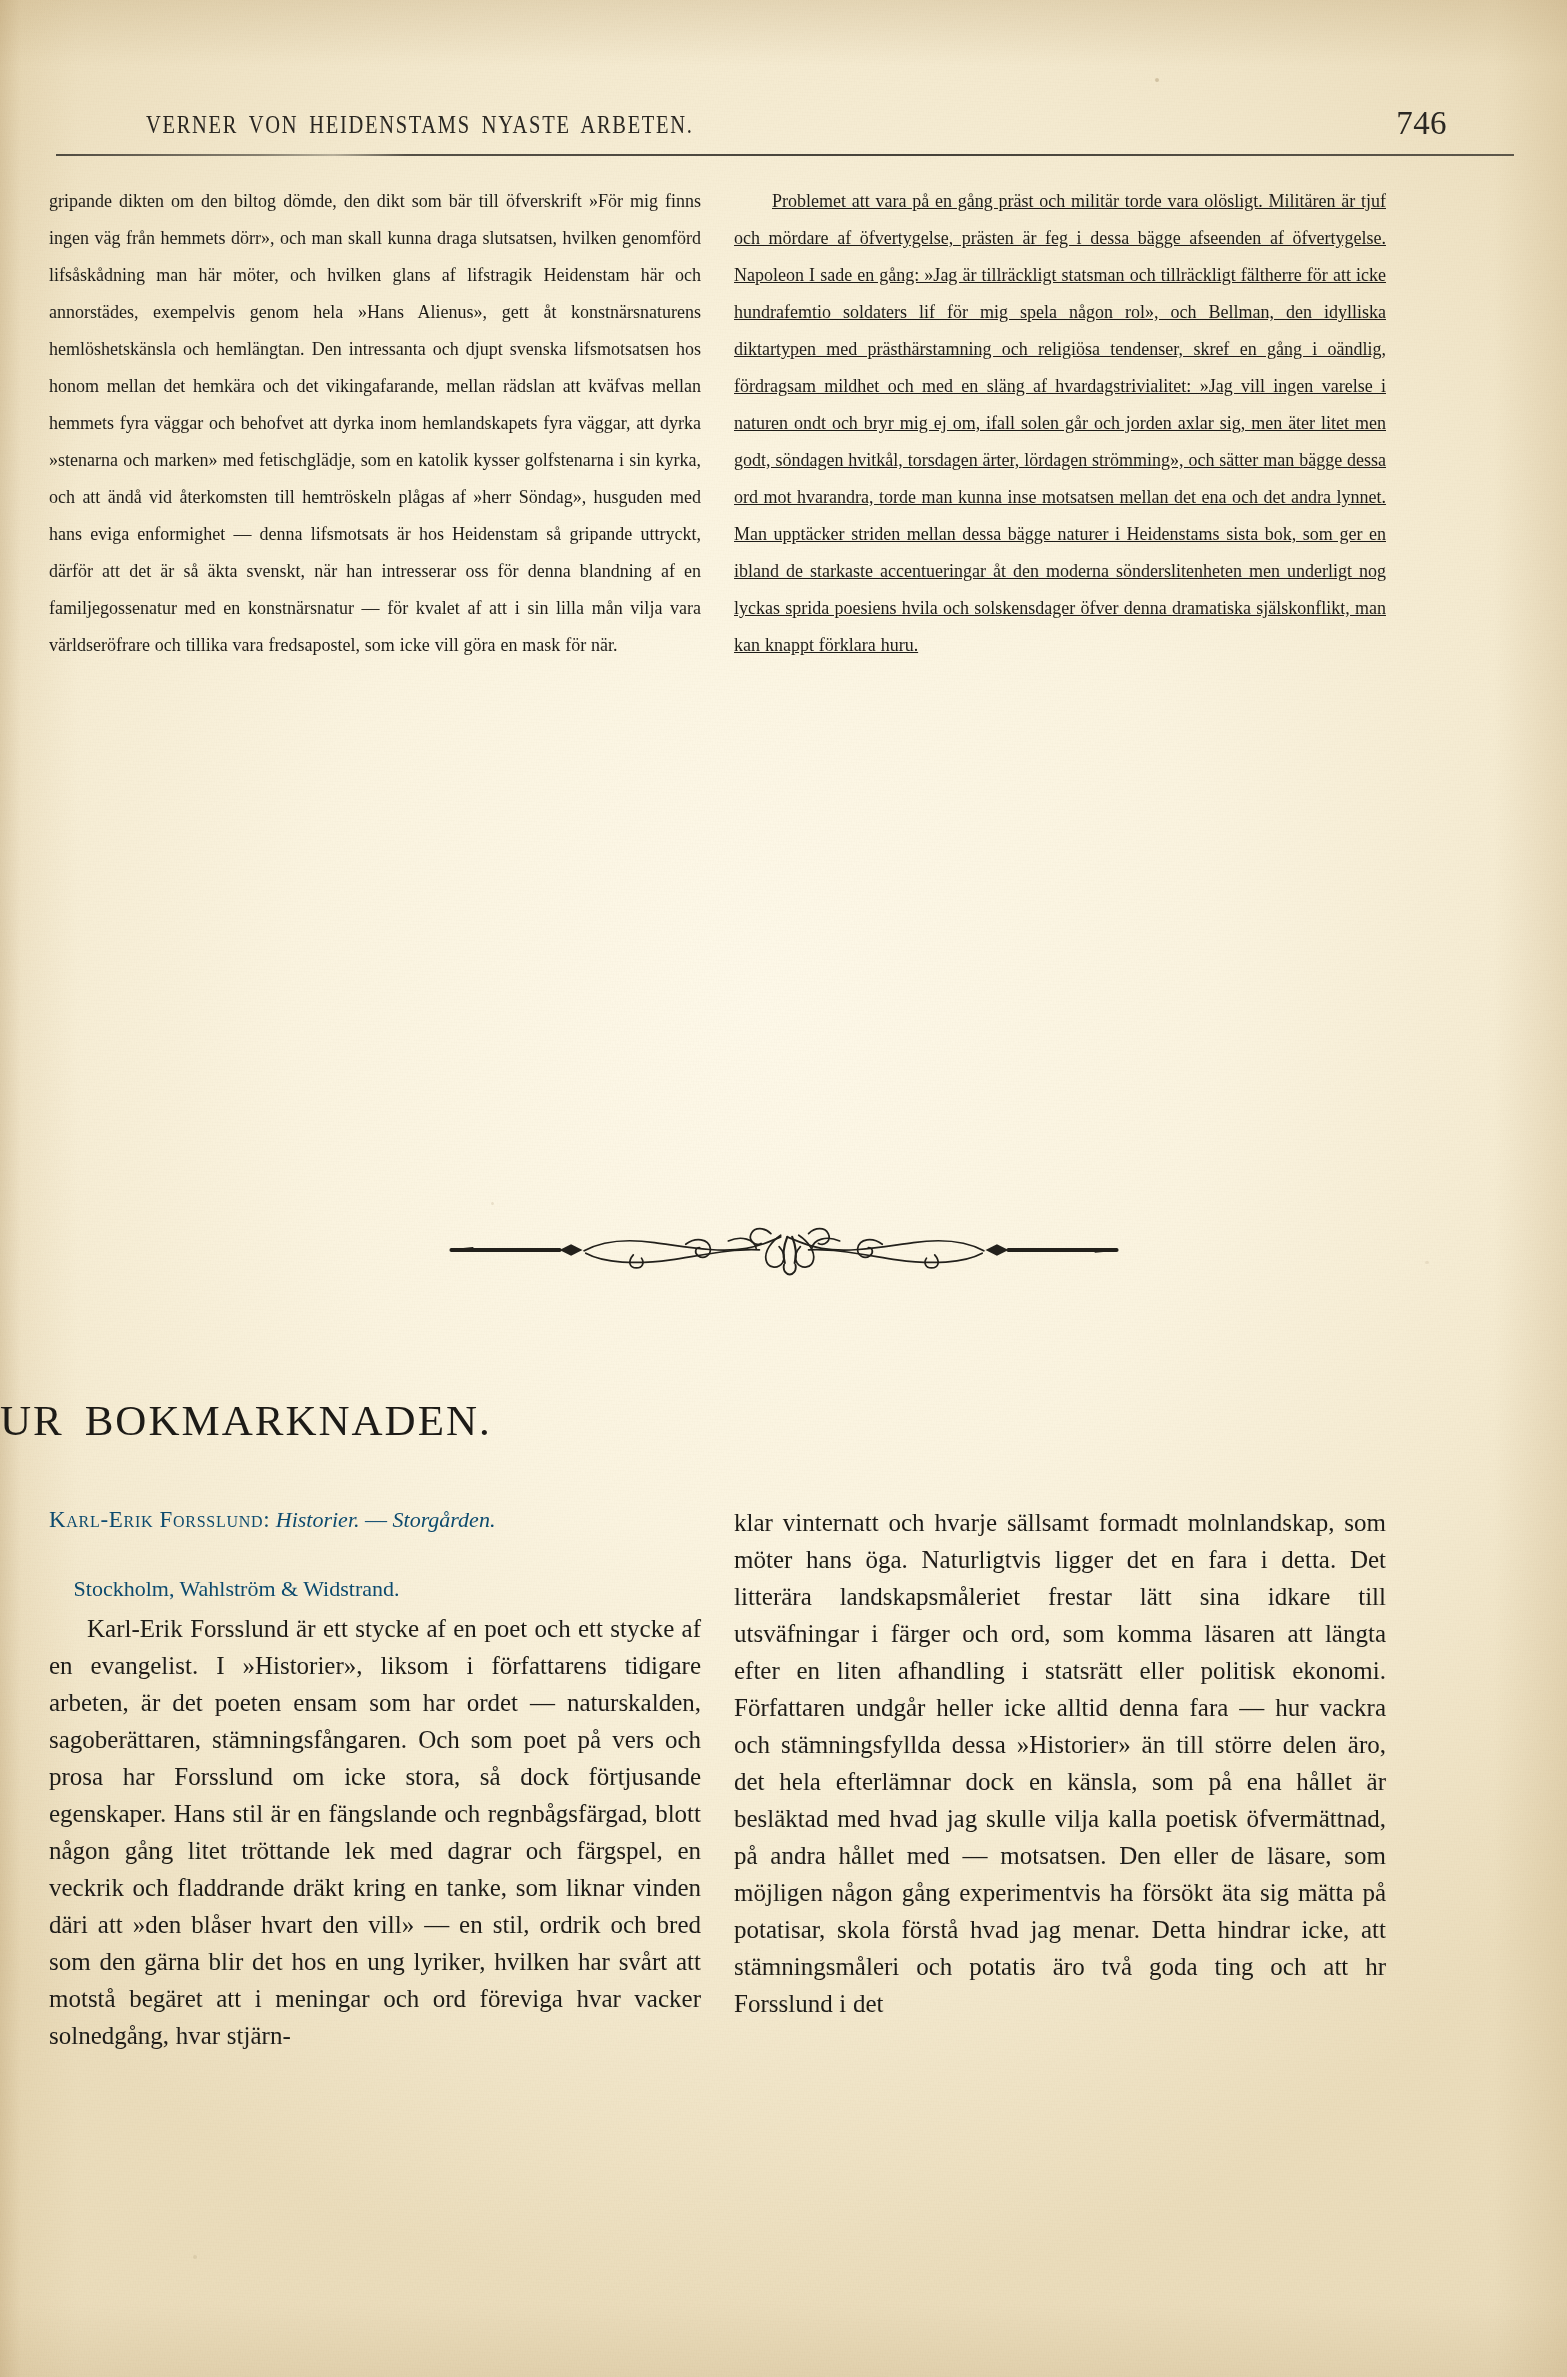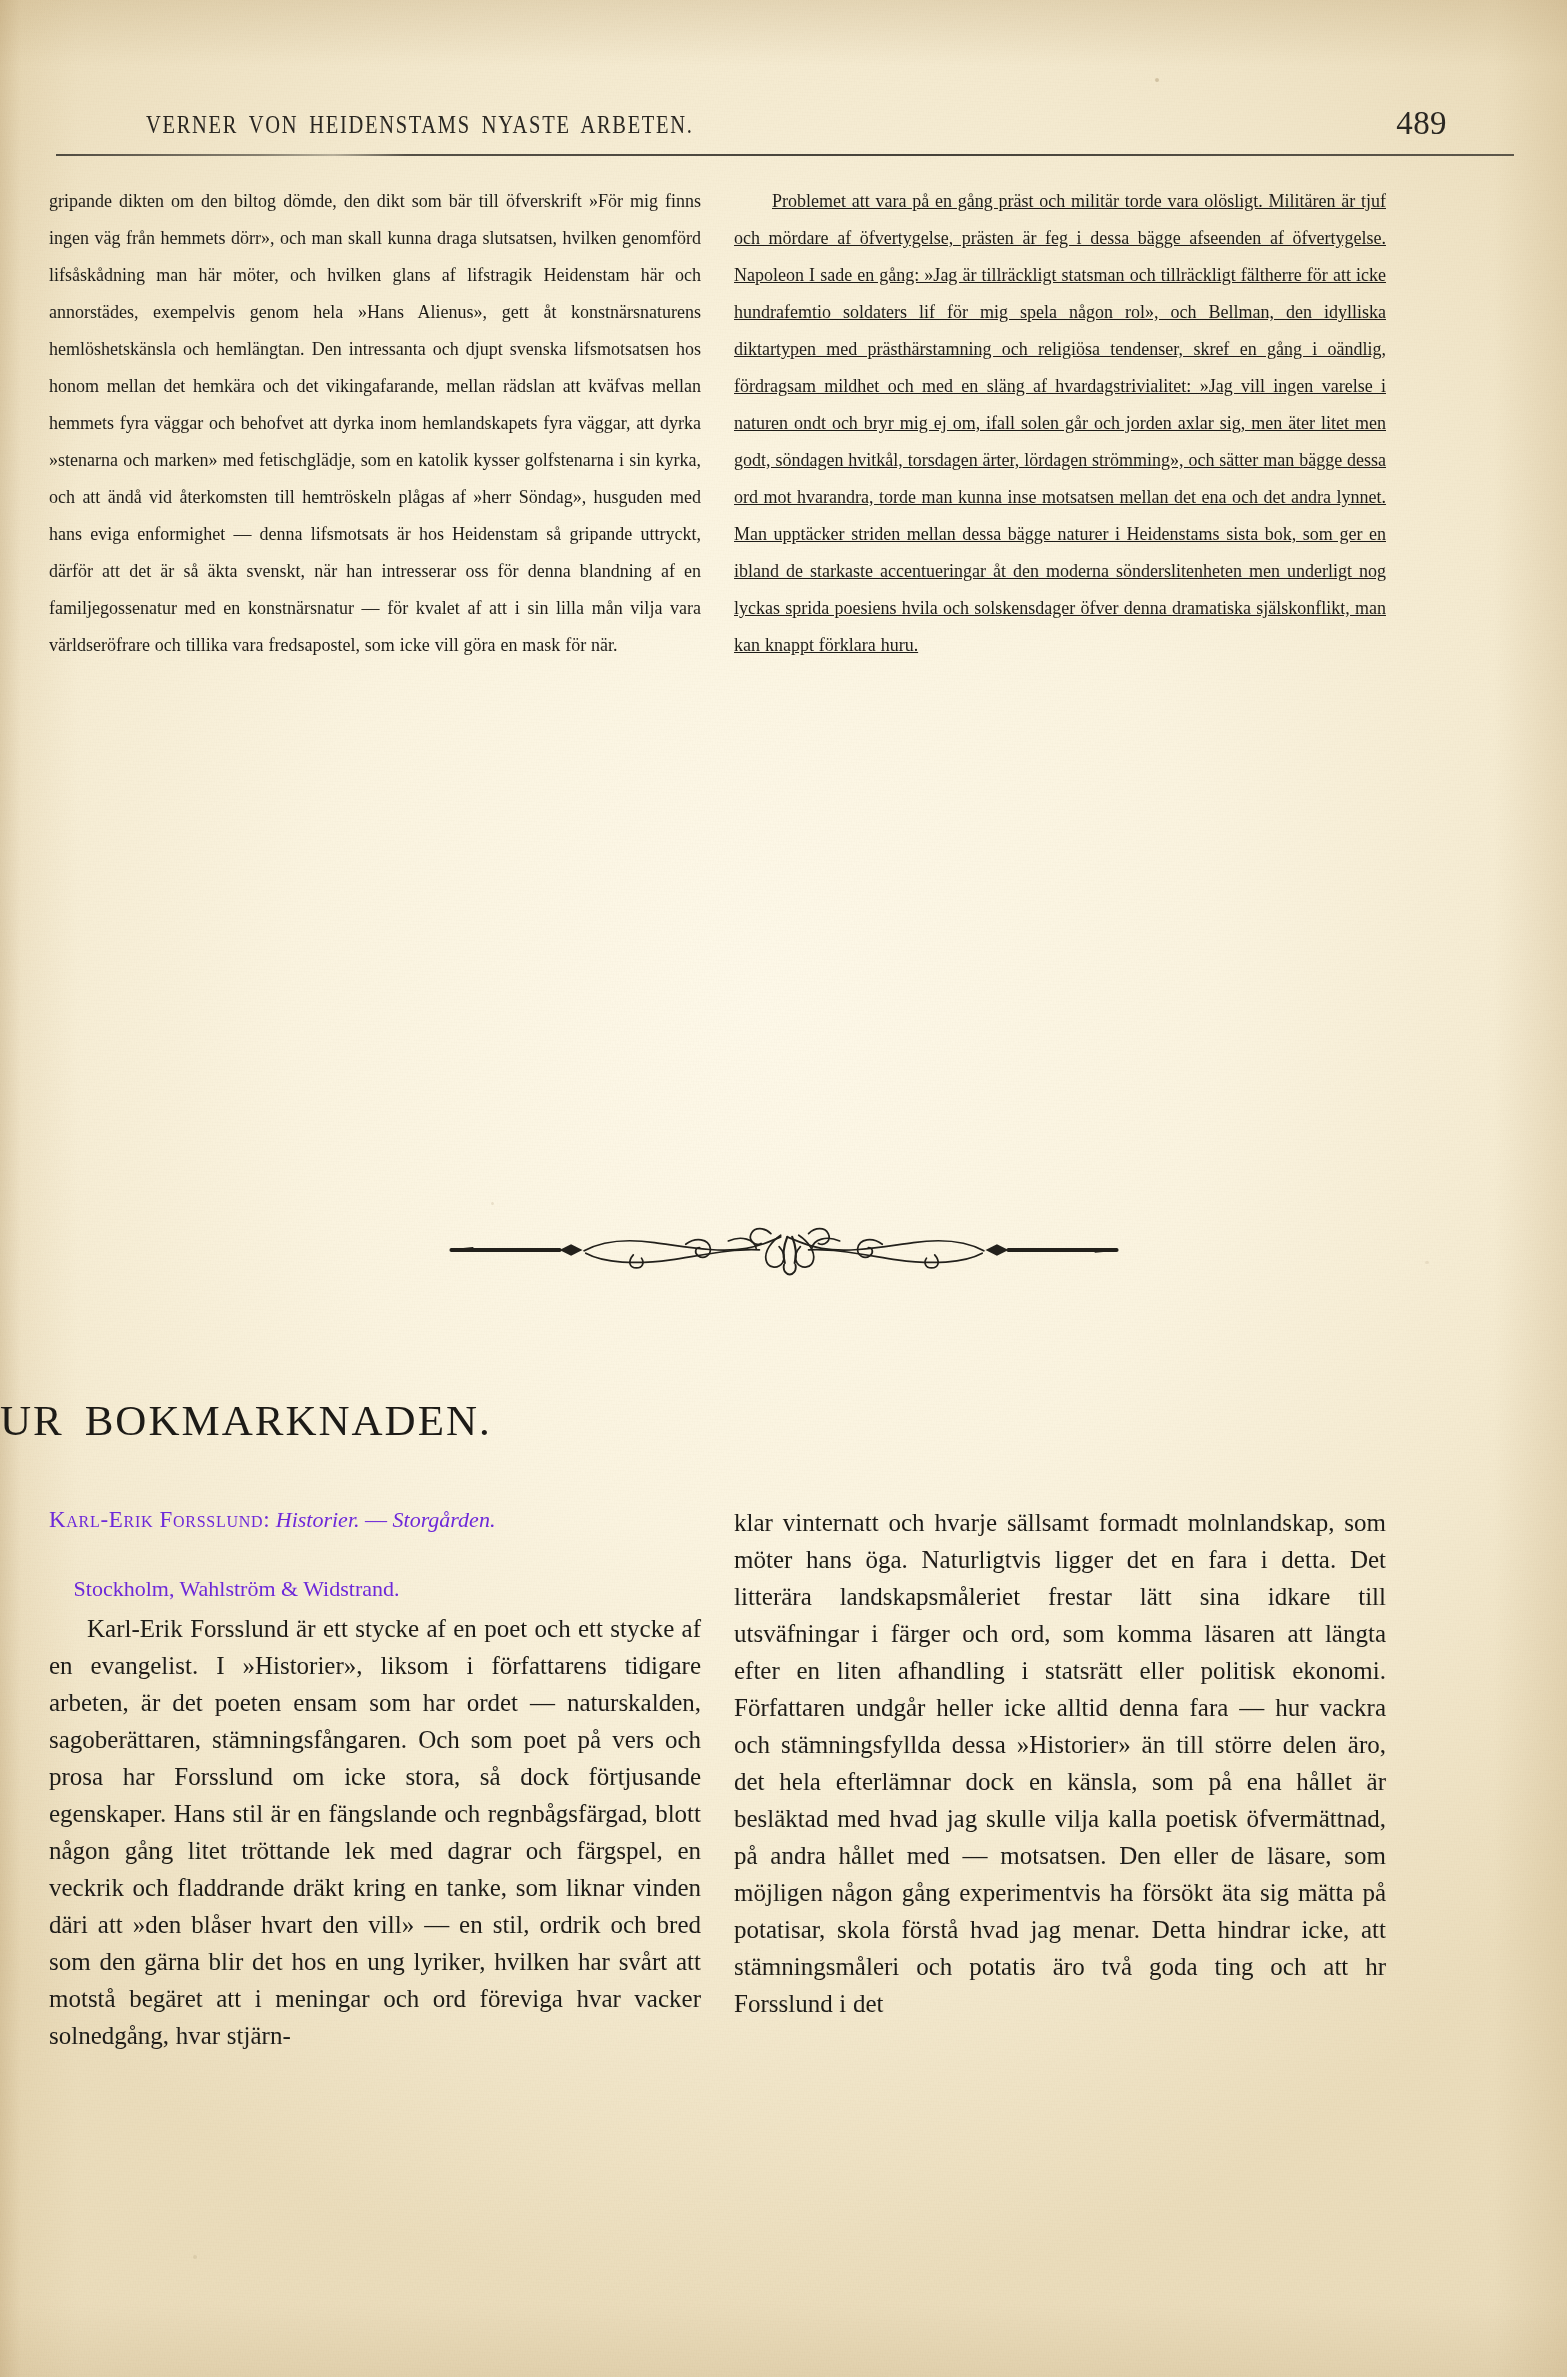--- a/index.html
+++ b/index.html
@@ -157,21 +157,21 @@
     top: 0;
     width: 652px;
   }
   .col2-left  { left: 0; }
   .col2-right { left: 685px; }
 
   .biblio {
     margin: 0 0 4.9px 0;
     font-size: 22px;
     line-height: 32px;
-    color: #6d28d9;
+    color: #0c4a6e;
     text-indent: 0;
   }
   .biblio .smallcaps {
     font-variant: small-caps;
     letter-spacing: 0.7px;
     font-size: 23px;
   }
   .biblio .ital { font-style: italic; }
   .biblio .ln2 { display: block; padding-left: 24.6px; margin-top: 37px; }
 
@@ -195,21 +195,21 @@
 <div class="sheet">
 
   <div class="speck" style="left:1155px;top:78px;width:4.1px;height:4.1px;"></div>
   <div class="speck" style="left:491px;top:1202px;width:3.3px;height:3.3px;opacity:.5;"></div>
   <div class="speck" style="left:1089px;top:1673px;width:4.9px;height:4.1px;opacity:.45;"></div>
   <div class="speck" style="left:1425px;top:1261px;width:4.1px;height:3.3px;opacity:.4;"></div>
   <div class="speck" style="left:193px;top:2255px;width:4.1px;height:4.1px;opacity:.45;"></div>
 
   <div class="runhead">
     <div class="runhead-title">VERNER VON HEIDENSTAMS NYASTE ARBETEN.</div>
-    <div class="folio">489</div>
+    <div class="folio">746</div>
   </div>
   <div class="rule"></div>
 
   <div class="cols">
     <div class="col col-left">
       <p class="body">gripande dikten om den biltog dömde, den dikt som bär till öfverskrift »För mig finns ingen väg från hemmets dörr», och man skall kunna draga slutsatsen, hvilken genomförd lifsåskådning man här möter, och hvilken glans af lifstragik Heidenstam här och annorstädes, exempelvis genom hela »Hans Alienus», gett åt konstnärsnaturens hemlöshetskänsla och hemlängtan. Den intressanta och djupt svenska lifsmotsatsen hos honom mellan det hemkära och det vikingafarande, mellan rädslan att kväfvas mellan hemmets fyra väggar och behofvet att dyrka inom hemlandskapets fyra väggar, att dyrka »stenarna och marken» med fetischglädje, som en katolik kysser golfstenarna i sin kyrka, och att ändå vid återkomsten till hemtröskeln plågas af »herr Söndag», husguden med hans eviga enformighet — denna lifsmotsats är hos Heidenstam så gripande uttryckt, därför att det är så äkta svenskt, när han intresserar oss för denna blandning af en familjegossenatur med en konstnärsnatur — för kvalet af att i sin lilla mån vilja vara världseröfrare och tillika vara fredsapostel, som icke vill göra en mask för när.</p>
     </div>
     <div class="col col-right">
       <p class="body indent">Problemet att vara på en gång präst och militär torde vara olösligt. Militären är tjuf och mördare af öfvertygelse, prästen är feg i dessa bägge afseenden af öfvertygelse. Napoleon I sade en gång: »Jag är tillräckligt statsman och tillräckligt fältherre för att icke hundrafemtio soldaters lif för mig spela någon rol», och Bellman, den idylliska diktartypen med prästhärstamning och religiösa tendenser, skref en gång i oändlig, fördragsam mildhet och med en släng af hvardagstrivialitet: »Jag vill ingen varelse i naturen ondt och bryr mig ej om, ifall solen går och jorden axlar sig, men äter litet men godt, söndagen hvitkål, torsdagen ärter, lördagen strömming», och sätter man bägge dessa ord mot hvarandra, torde man kunna inse motsatsen mellan det ena och det andra lynnet. Man upptäcker striden mellan dessa bägge naturer i Heidenstams sista bok, som ger en ibland de starkaste accentueringar åt den moderna sönderslitenheten men underligt nog lyckas sprida poesiens hvila och solskensdager öfver denna dramatiska själskonflikt, man kan knappt förklara huru.</p>
     </div>

